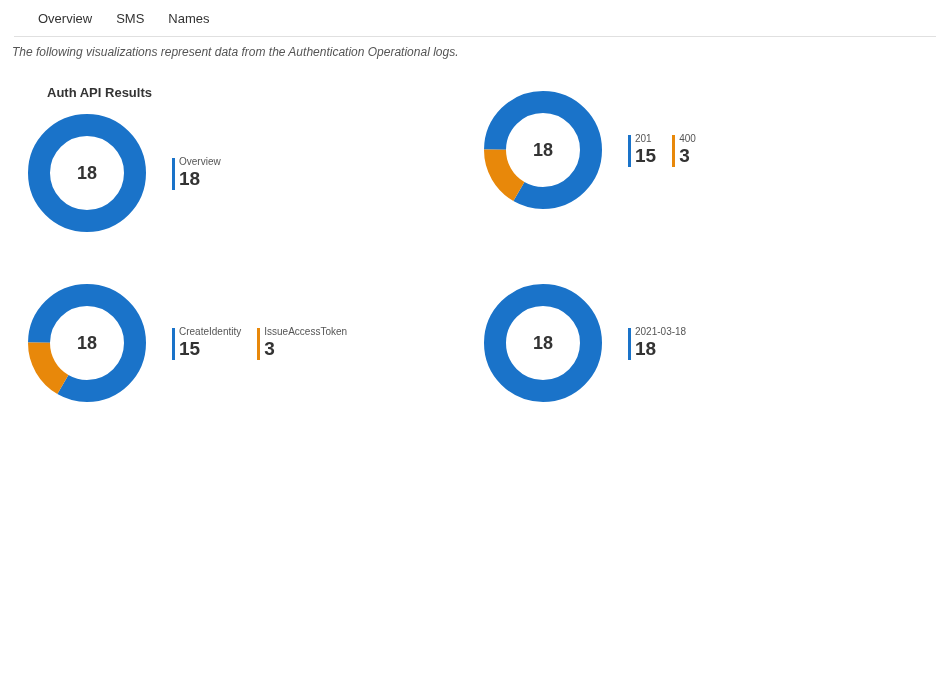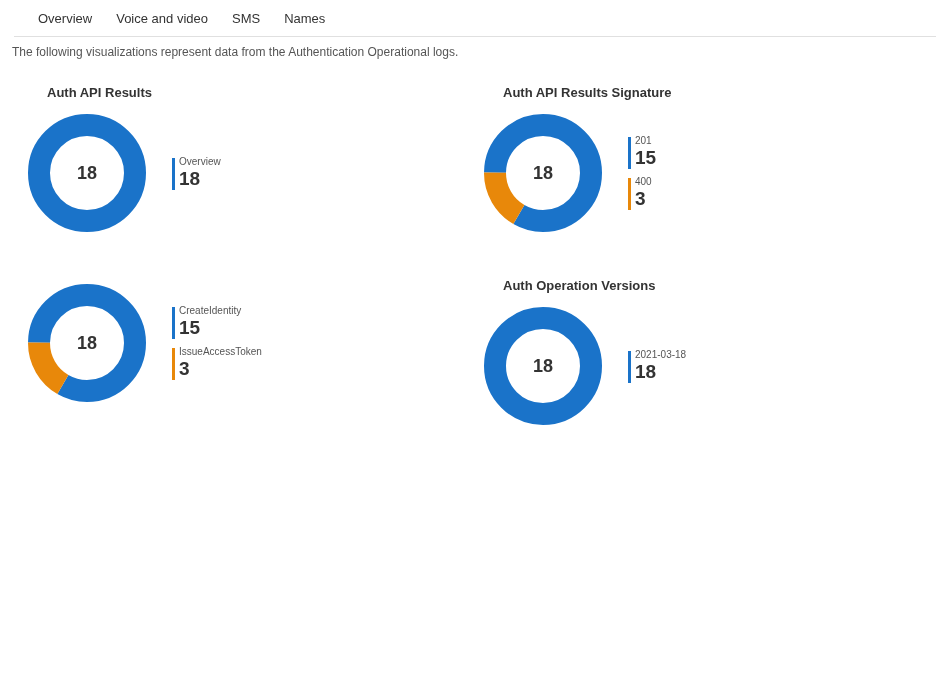--- a/index.html
+++ b/index.html
@@ -35,20 +35,21 @@
       color: #c00;
       border: 1.5px solid #c00;
       font-weight: 600;
     }
 
     
     .description {
       padding: 8px 0 16px 12px;
       font-size: 12px;
       color: #555;
+      font-style: italic;
     }
 
     
     .charts-grid {
       display: grid;
       grid-template-columns: 1fr 1fr;
       gap: 0;
       padding: 0 12px;
     }
 
@@ -87,22 +88,22 @@
       left: 50%;
       transform: translate(-50%, -50%);
       font-size: 18px;
       font-weight: 600;
       color: #333;
     }
 
     
     .legend {
       display: flex;
-      flex-direction: column;
-      gap: 6px;
+      flex-direction: row;
+      gap: 16px;
       justify-content: flex-end;
     }
     .legend-item {
       display: flex;
       align-items: flex-start;
       gap: 4px;
     }
     .legend-bar {
       width: 3px;
       height: 32px;
@@ -123,21 +124,20 @@
       font-weight: 700;
       color: #333;
       line-height: 1.2;
     }
   </style>
 </head>
 <body>
 
 <nav class="nav-tabs">
   <button class="nav-tab">Overview</button>
-  <button class="nav-tab">Voice and video</button>
   <button class="nav-tab">SMS</button>
   <button class="nav-tab">Names</button>
 </nav>
 
 <p class="description">The following visualizations represent data from the Authentication Operational logs.</p>
 
 <div class="charts-grid">
 
   <div class="chart-panel">
     <div class="chart-title">Auth API Results</div>
@@ -155,21 +155,20 @@
           <div class="legend-text">
             <span class="legend-label">Overview</span>
             <span class="legend-value">18</span>
           </div>
         </div>
       </div>
     </div>
   </div>
 
   <div class="chart-panel">
-    <div class="chart-title">Auth API Results Signature</div>
     <div class="chart-content">
       <div class="donut-container">
         <svg viewBox="0 0 130 130">
 
           <circle cx="65" cy="65" r="48" fill="none" stroke="#1a73c9" stroke-width="22" stroke-dasharray="251.2 50.4" stroke-dashoffset="75.4" transform="rotate(-90 65 65)"></circle>
 
           <circle cx="65" cy="65" r="48" fill="none" stroke="#e8880a" stroke-width="22" stroke-dasharray="50.4 251.2" stroke-dashoffset="-175.8" transform="rotate(-90 65 65)"></circle>
           <circle cx="65" cy="65" r="33" fill="white"></circle>
         </svg>
         <div class="donut-center-text">18</div>
@@ -218,21 +217,20 @@
           <div class="legend-text">
             <span class="legend-label">IssueAccessToken</span>
             <span class="legend-value">3</span>
           </div>
         </div>
       </div>
     </div>
   </div>
 
   <div class="chart-panel">
-    <div class="chart-title">Auth Operation Versions</div>
     <div class="chart-content">
       <div class="donut-container">
         <svg viewBox="0 0 130 130">
           <circle cx="65" cy="65" r="48" fill="none" stroke="#1a73c9" stroke-width="22" stroke-dasharray="301.6 0" stroke-dashoffset="75.4" transform="rotate(-90 65 65)"></circle>
           <circle cx="65" cy="65" r="33" fill="white"></circle>
         </svg>
         <div class="donut-center-text">18</div>
       </div>
       <div class="legend">
         <div class="legend-item">

